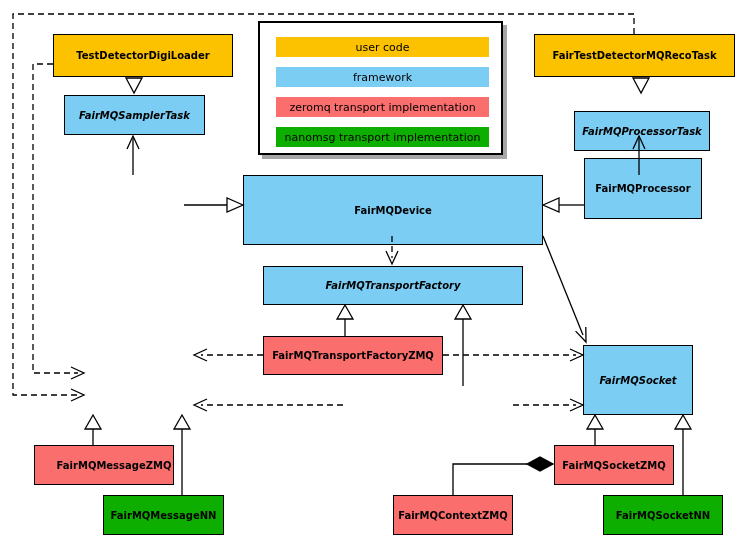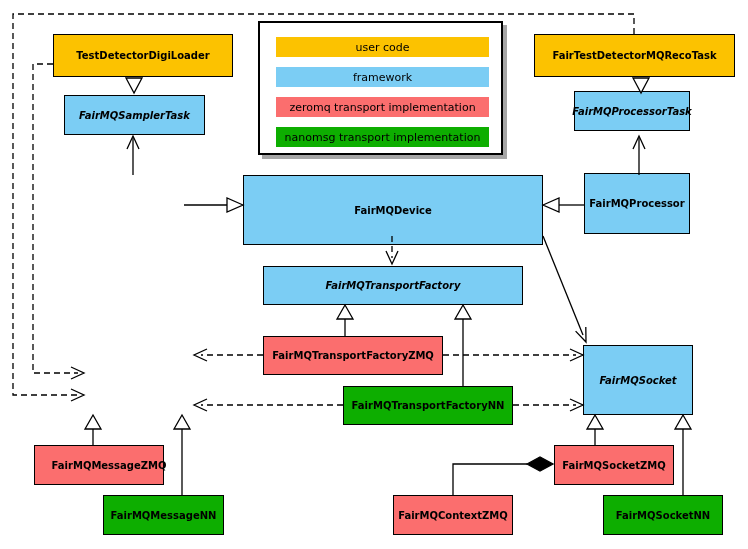--- a/index.html
+++ b/index.html
@@ -32,30 +32,30 @@
   }
   .abstract { font-style: italic; }
   .cat-user     { background: var(--color-user-code, #FCC200); }
   .cat-framework{ background: var(--color-framework, #7BCDF4); }
   .cat-zeromq   { background: var(--color-zeromq, #FB6E6E); }
   .cat-nanomsg  { background: var(--color-nanomsg, #0DAE00); }
 
   #n-tddl          { left: 53px;  top: 34px;  width: 180px; height: 43px; }
   #n-ftdmrt        { left: 534px; top: 34px;  width: 201px; height: 43px; }
   #n-samplertask   { left: 64px;  top: 95px;  width: 141px; height: 40px; }
-  #n-processortask { left: 574px; top: 91px;  width: 116px; height: 40px; }
+  #n-processortask { left: 574px; top: 111px;  width: 136px; height: 40px; }
   #n-sampler       { left: 74px;  top: 175px; width: 110px; height: 61px; }
   #n-device        { left: 243px; top: 175px; width: 300px; height: 70px; }
-  #n-processor     { left: 584px; top: 173px; width: 106px; height: 61px; }
+  #n-processor     { left: 584px; top: 158px; width: 118px; height: 61px; }
   #n-tf            { left: 263px; top: 266px; width: 260px; height: 39px; }
   #n-tfzmq         { left: 263px; top: 336px; width: 180px; height: 39px; }
   #n-tfnn          { left: 343px; top: 386px; width: 170px; height: 39px; }
   #n-message       { left: 84px;  top: 345px; width: 110px; height: 70px; }
   #n-socket        { left: 583px; top: 345px; width: 110px; height: 70px; }
-  #n-msgzmq        { left: 34px;  top: 445px; width: 130px; height: 40px; padding-left: 20px; }
+  #n-msgzmq        { left: 34px;  top: 445px; width: 140px; height: 40px; padding-left: 20px; }
   #n-msgnn         { left: 103px; top: 495px; width: 121px; height: 40px; }
   #n-contextzmq    { left: 393px; top: 495px; width: 120px; height: 40px; }
   #n-sockzmq       { left: 554px; top: 445px; width: 120px; height: 40px; }
   #n-socknn        { left: 603px; top: 495px; width: 120px; height: 40px; }
 
   
   #legend {
     position: absolute;
     left: 258px; top: 21px;
     width: 245px; height: 134px;
@@ -227,21 +227,20 @@
 
 
   <div id="n-device" class="node cat-framework">FairMQDevice</div>
 
   <div id="n-processor" class="node cat-framework">FairMQProcessor</div>
 
   <div id="n-tf" class="node cat-framework abstract">FairMQTransportFactory</div>
 
   <div id="n-tfzmq" class="node cat-zeromq">FairMQTransportFactoryZMQ</div>
 
-  <div id="n-tfnn" class="node cat-nanomsg">FairMQTransportFactoryNN</div>
 
 
   <div id="n-socket" class="node cat-framework abstract">FairMQSocket</div>
 
   <div id="n-msgzmq" class="node cat-zeromq">FairMQMessageZMQ</div>
 
   <div id="n-msgnn" class="node cat-nanomsg">FairMQMessageNN</div>
 
   <div id="n-contextzmq" class="node cat-zeromq">FairMQContextZMQ</div>
 

